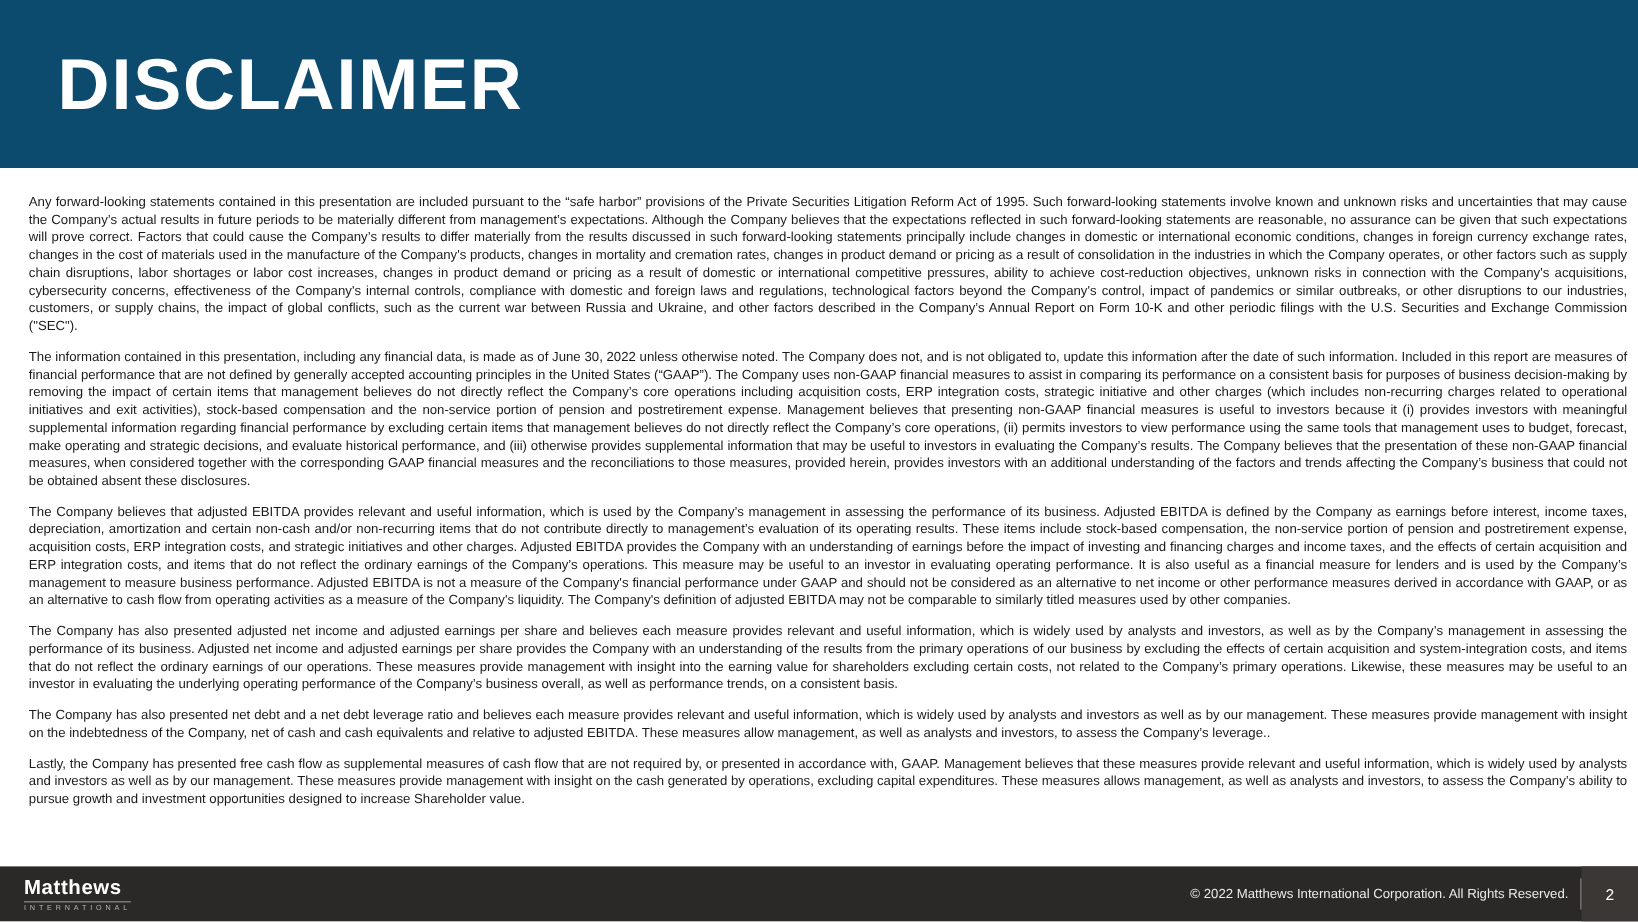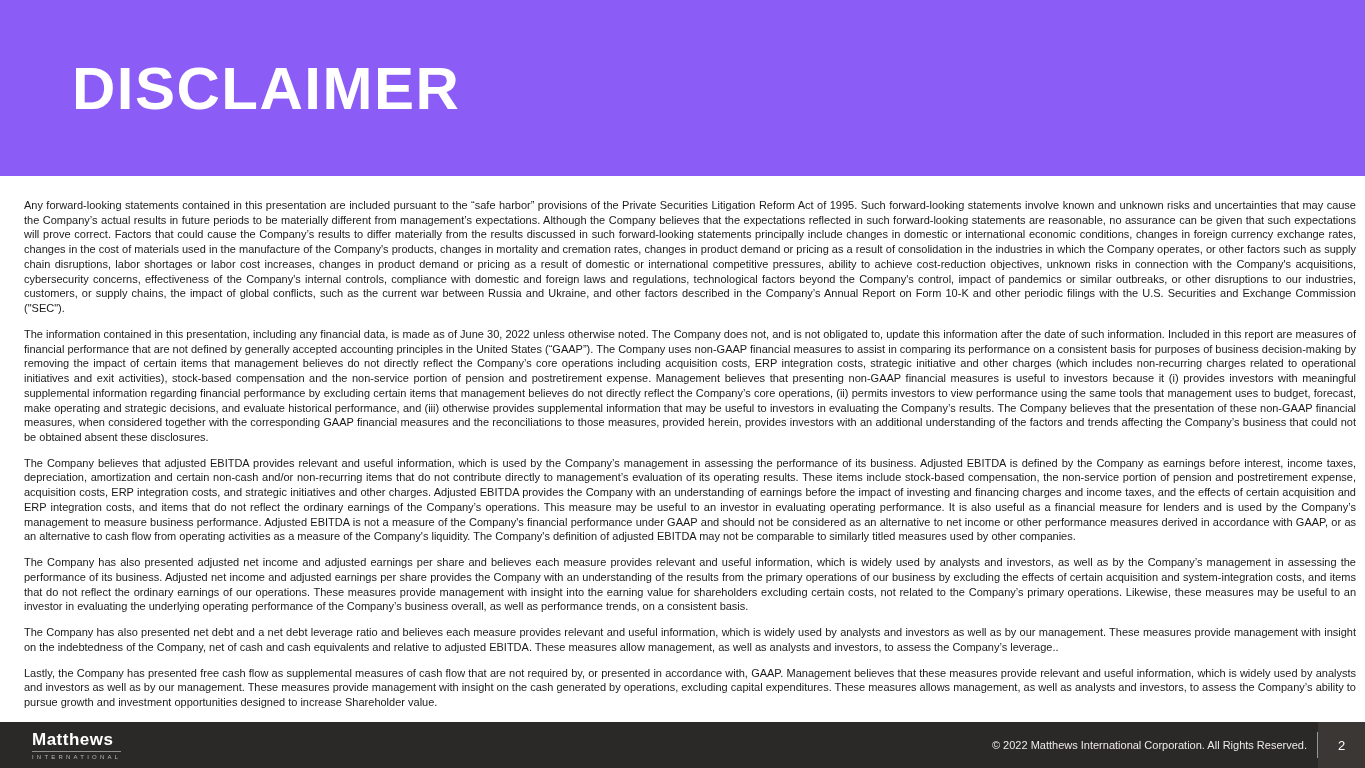--- a/index.html
+++ b/index.html
@@ -4,25 +4,25 @@
 <style>
   * { margin:0; padding:0; box-sizing:border-box; }
   html,body { width:1365px; height:768px; }
   body {
     font-family:"Liberation Sans", sans-serif;
     background:#ffffff;
     position:relative;
     overflow:hidden;
   }
   .banner {
-    height:176px;
-    background:#8b5cf6;
+    height:140px;
+    background:#0c4a6e;
     display:flex;
     align-items:center;
-    padding-left:72px;
+    padding-left:48px;
   }
   .banner h1 {
     color:#ffffff;
     font-size:60px;
     font-weight:700;
     letter-spacing:1.5px;
     font-family:"Liberation Sans", sans-serif;
   }
   .content {
     padding:22px 9px 0 24px;
@@ -37,21 +37,21 @@
   .footer {
     position:absolute;
     left:0; bottom:0;
     width:100%;
     height:46px;
     background:#2B2927;
     display:flex;
     align-items:center;
   }
   .logo {
-    margin-left:32px;
+    margin-left:20px;
     display:flex;
     flex-direction:column;
     line-height:1;
   }
   .logo-main {
     color:#ffffff;
     font-size:17px;
     font-weight:700;
     letter-spacing:0.5px;
   }

